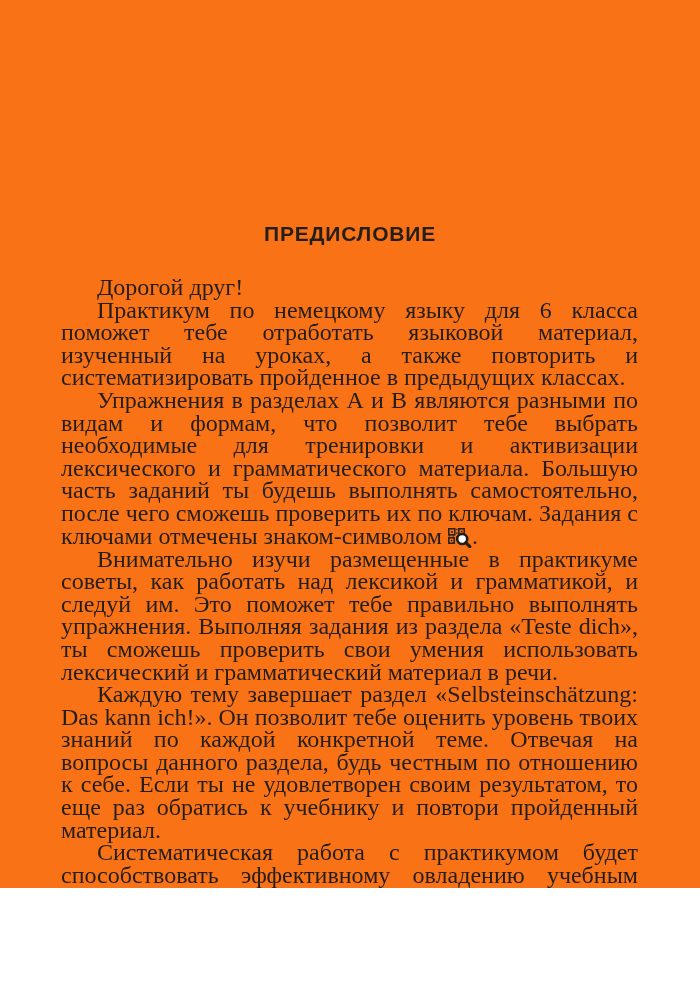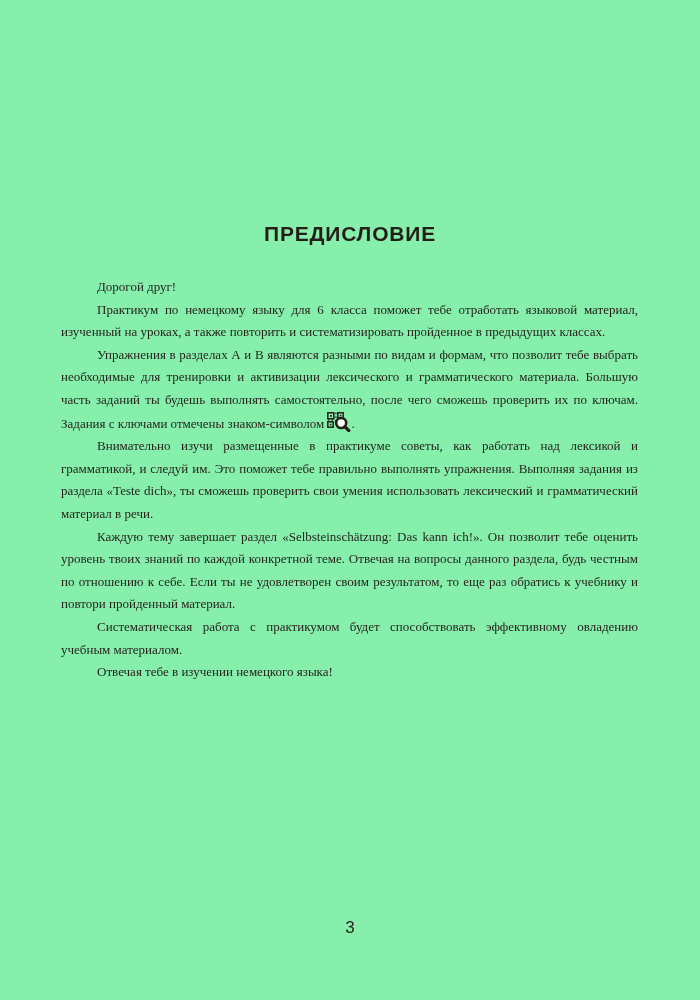--- a/index.html
+++ b/index.html
@@ -1,20 +1,20 @@
 <!DOCTYPE html>
 <html><head>
 <meta charset="utf-8">
 <style>
   html, body { margin: 0; padding: 0; background: #ffffff; }
   .page {
     position: relative;
     width: 700px;
-    height: 1000px;
-    background: #86efac;
+    height: 888px;
+    background: #f97316;
     overflow: hidden;
     font-family: "Liberation Serif", serif;
     color: #241e19;
   }
   .title {
     position: absolute;
     top: 222px;
     left: 0;
     right: 0;
     margin: 0;
@@ -23,21 +23,21 @@
     font-weight: bold;
     font-size: 21px;
     letter-spacing: 0.8px;
     color: #241e19;
   }
   .content {
     position: absolute;
     top: 276px;
     left: 61px;
     width: 577px;
-    font-size: 13px;
+    font-size: 24px;
     line-height: 22.6px;
   }
   .content p {
     margin: 0;
     text-indent: 36px;
     text-align: justify;
     hyphens: manual;
   }
   .inline-icon {
     display: inline-block;

